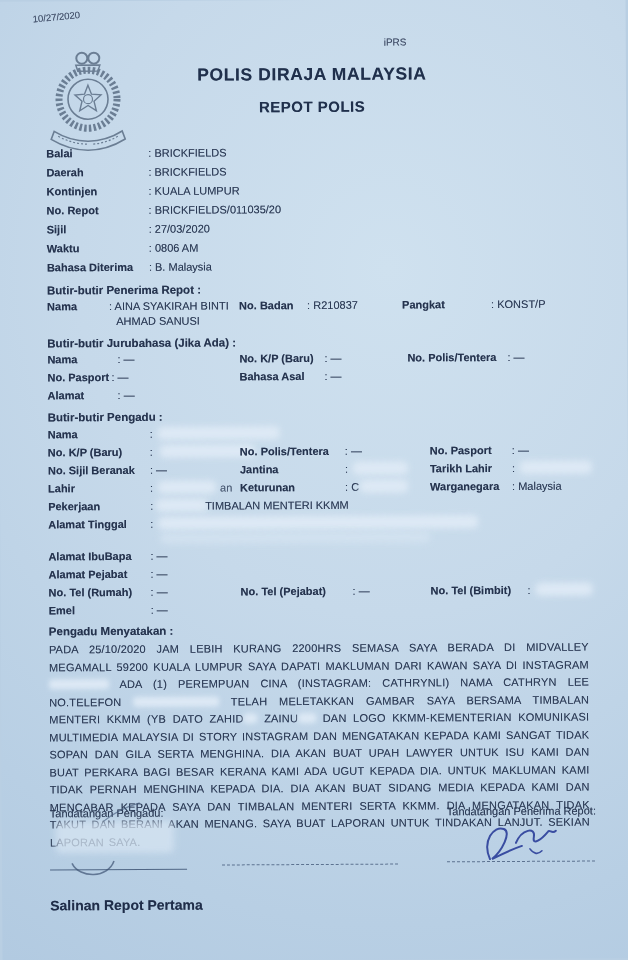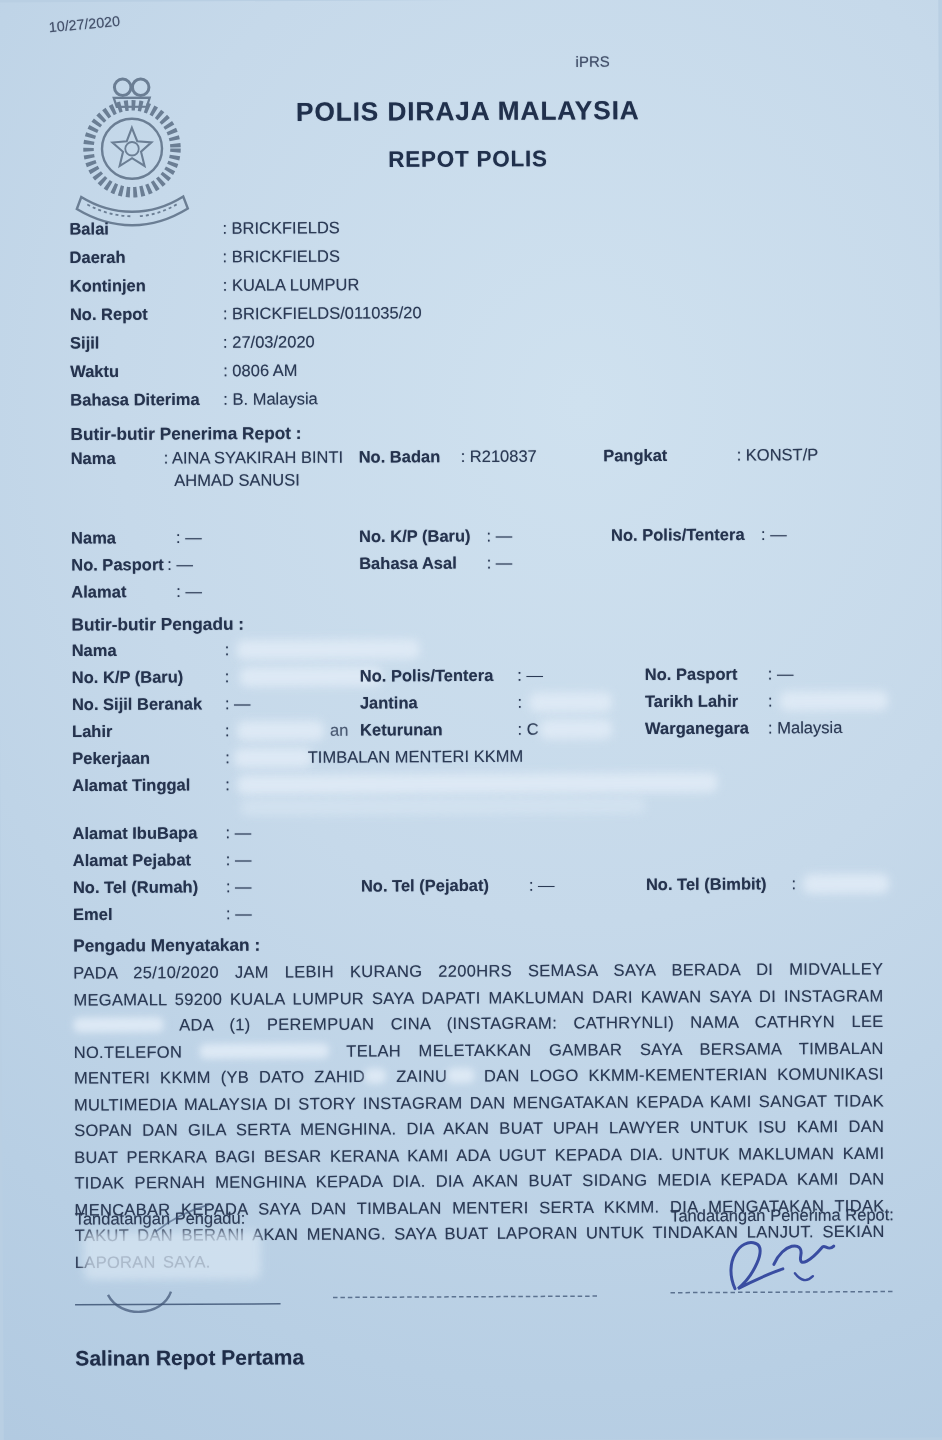--- a/index.html
+++ b/index.html
@@ -85,20 +85,21 @@
 
   <span class="t b sect" style="left:48px;top:283px">Butir-butir Penerima Repot :</span>
   <span class="t b" style="left:48px;top:299px">Nama</span>
   <span class="t" style="left:110px;top:299px">: AINA SYAKIRAH BINTI</span>
   <span class="t" style="left:117px;top:314px">AHMAD SANUSI</span>
   <span class="t b" style="left:240px;top:299px">No. Badan</span>
   <span class="t" style="left:308px;top:299px">: R210837</span>
   <span class="t b" style="left:403px;top:299px">Pangkat</span>
   <span class="t" style="left:492px;top:299px">: KONST/P</span>
 
+  <span class="t b sect" style="left:48px;top:336px">Butir-butir Jurubahasa (Jika Ada) :</span>
   <span class="t b" style="left:48px;top:352px">Nama</span>
   <span class="t" style="left:118px;top:352px">: —</span>
   <span class="t b" style="left:240px;top:352px">No. K/P (Baru)</span>
   <span class="t" style="left:325px;top:352px">: —</span>
   <span class="t b" style="left:408px;top:352px">No. Polis/Tentera</span>
   <span class="t" style="left:508px;top:352px">: —</span>
   <span class="t b" style="left:48px;top:370px">No. Pasport</span>
   <span class="t" style="left:112px;top:370px">: —</span>
   <span class="t b" style="left:240px;top:370px">Bahasa Asal</span>
   <span class="t" style="left:325px;top:370px">: —</span>

